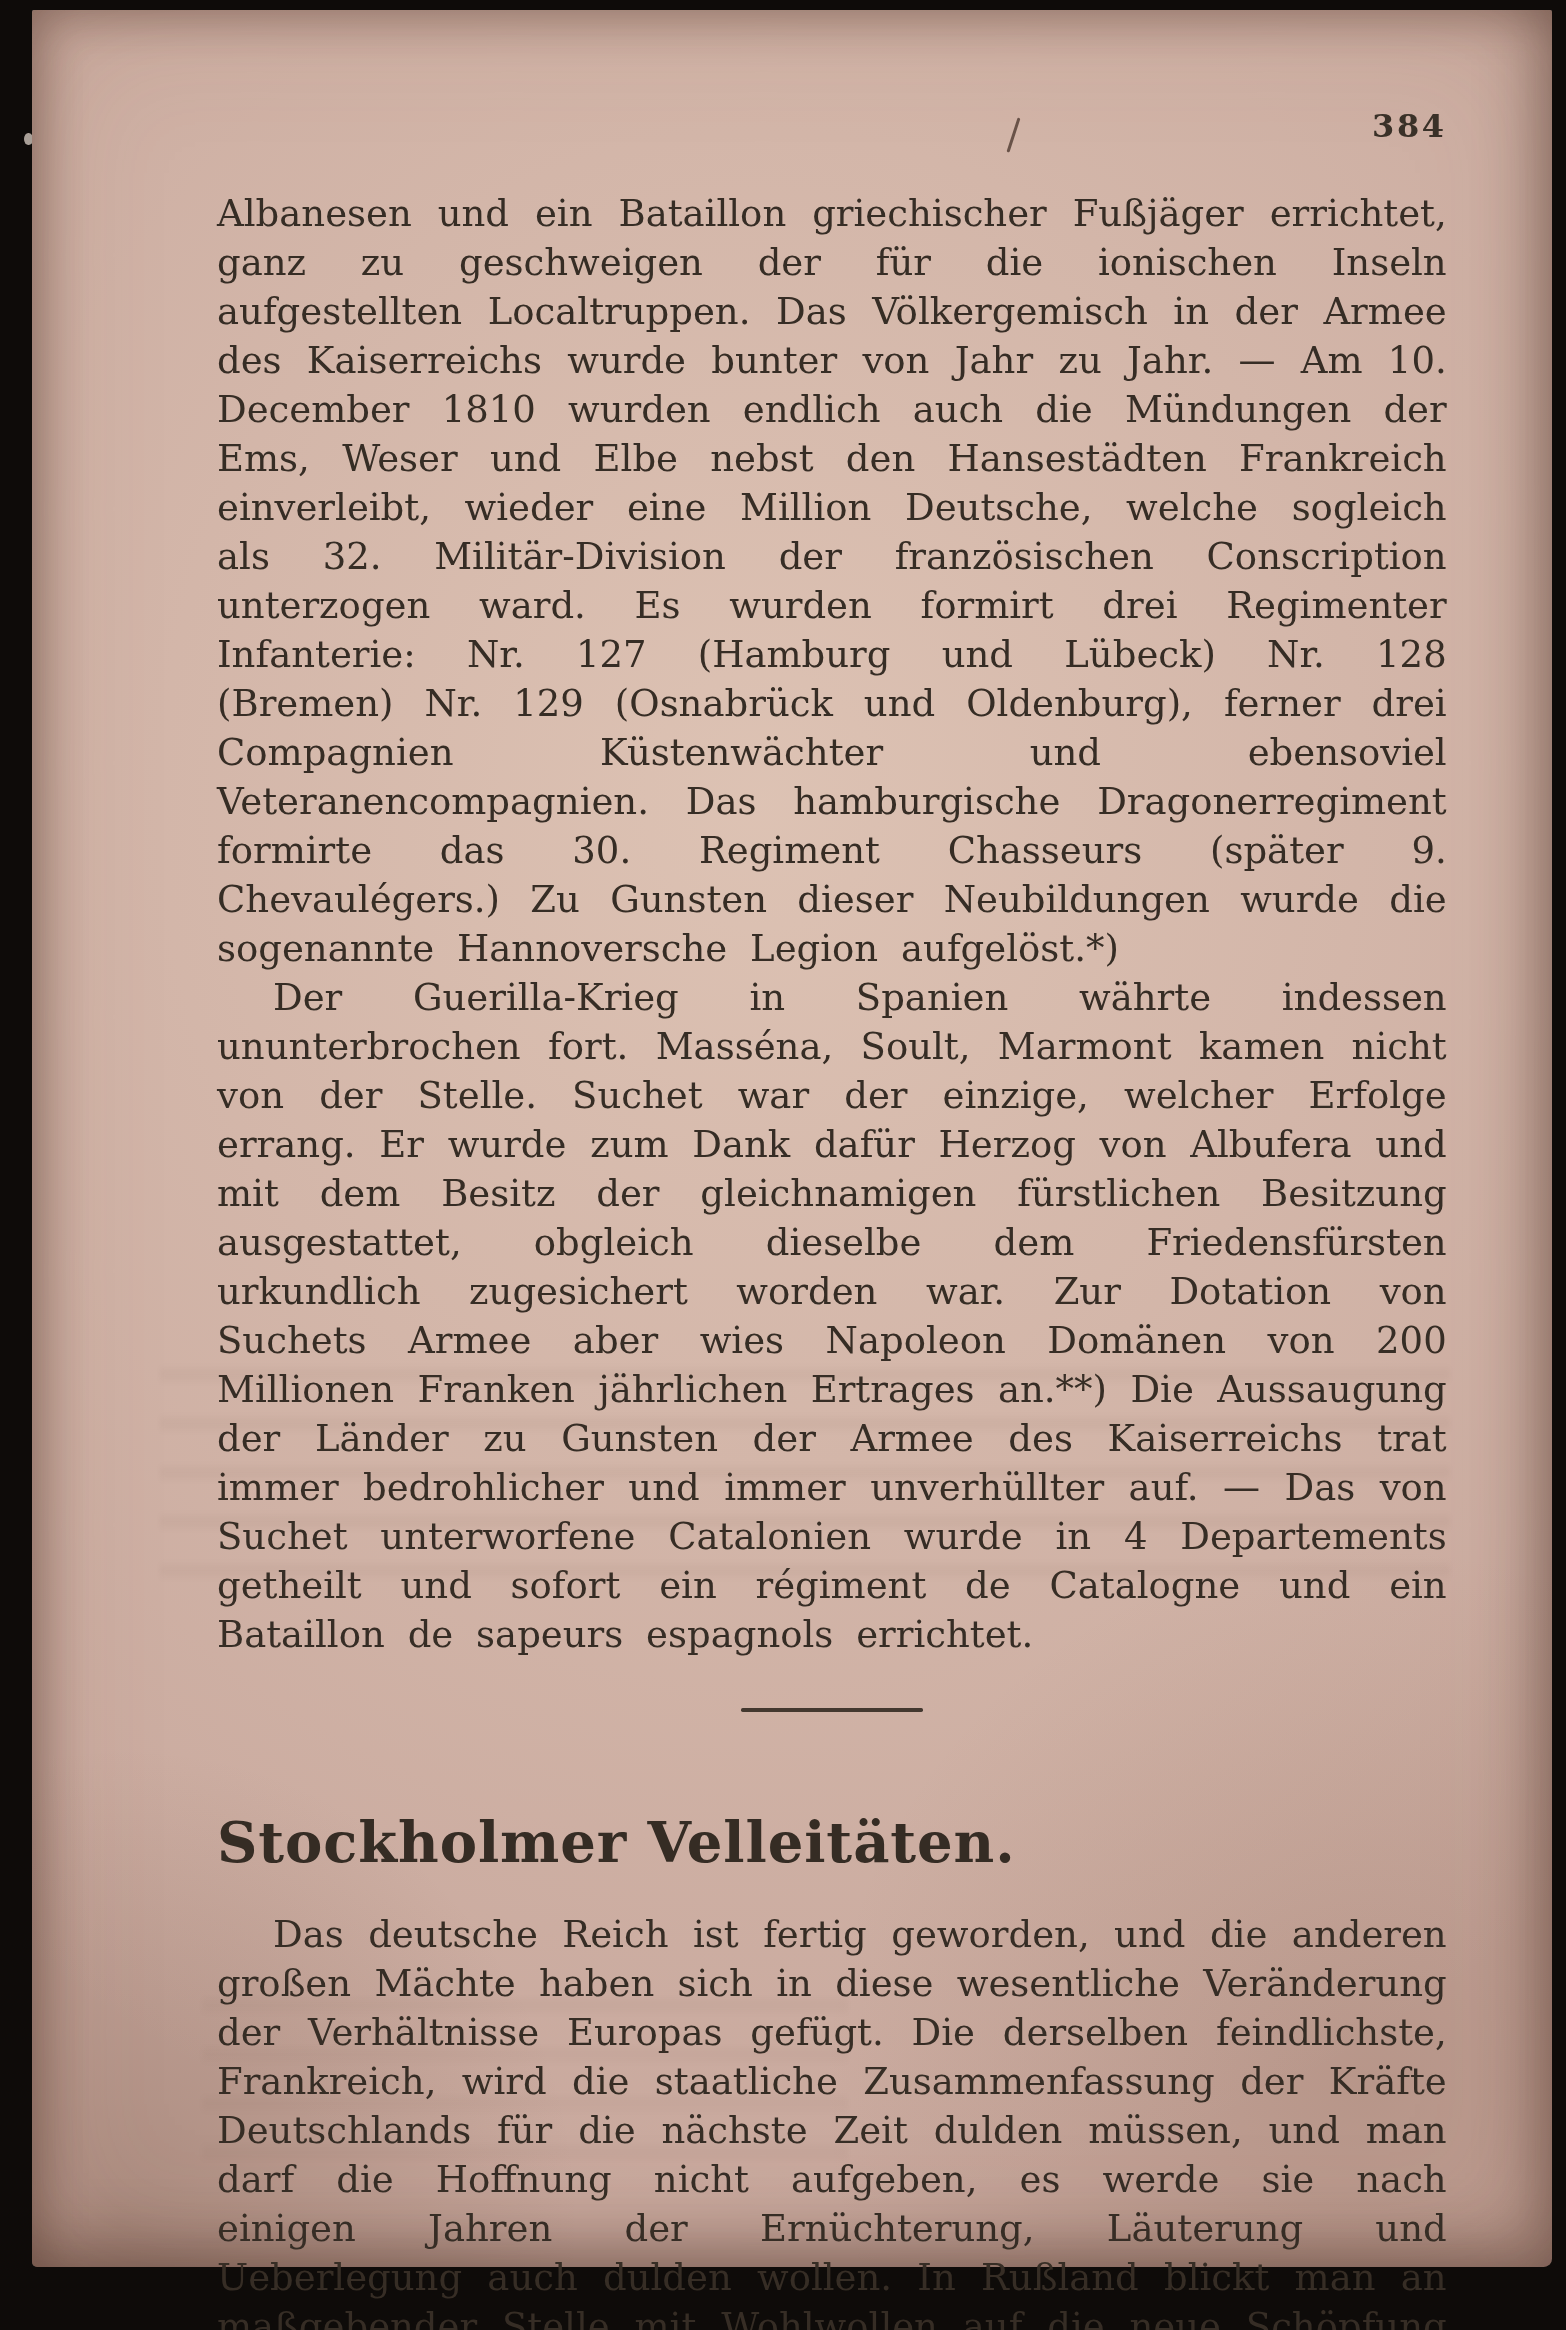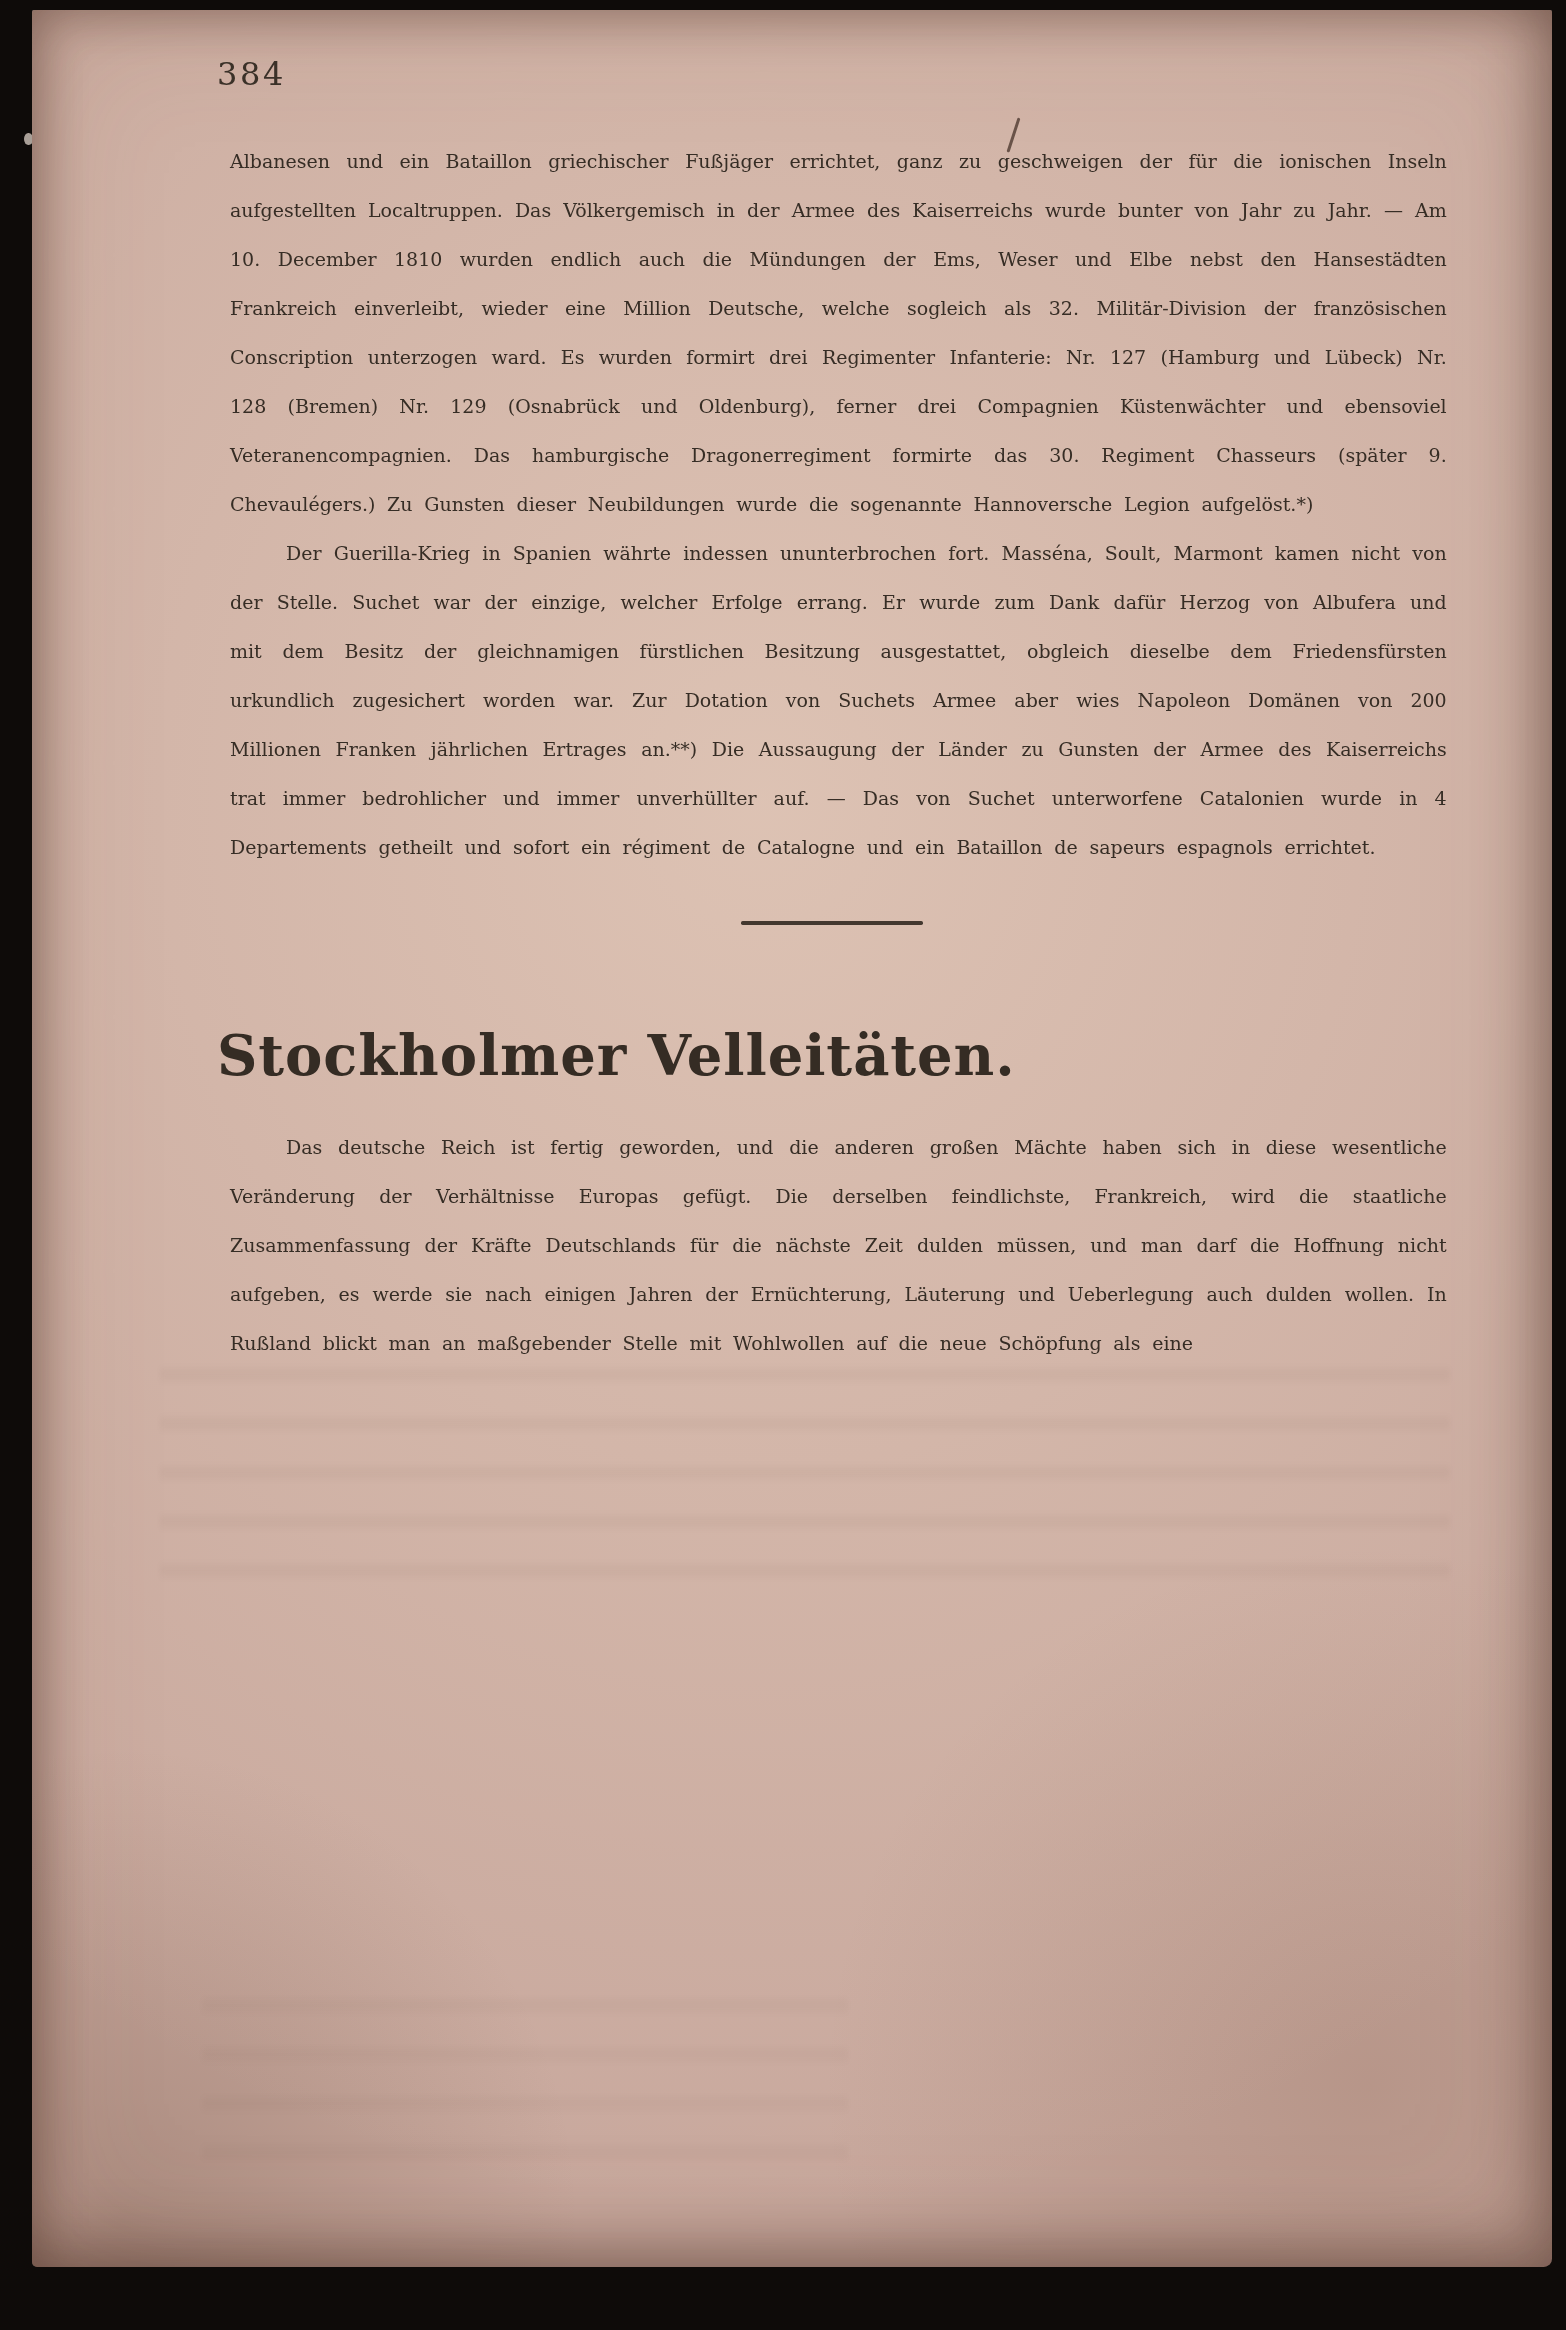--- a/index.html
+++ b/index.html
@@ -31,36 +31,35 @@
       inset 0 0 136px rgba(120,80,60,0.18);
     border-radius: 1.7px 1.7px 8.5px 5.1px;
   }
   .content {
     position: absolute;
     left: 185px;
     right: 105px;
     top: 0;
   }
   .page-number {
-    text-align: left;
-    padding-top: 46px;
+    text-align: right;
+    padding-top: 98px;
     font-size: 32px;
     line-height: 37px;
-    font-weight: normal;
+    font-weight: bold;
     letter-spacing: 2.6px;
     color: #3a3128;
   }
   .body-copy {
     margin-top: 44px;
-    font-size: 19px;
+    font-size: 37px;
     line-height: 49px;
     color: #362d25;
     text-align: justify;
     word-spacing: 0.30em;
-    margin-left: 13px;
   }
   .body-copy p {
     margin: 0;
     text-indent: 56px;
   }
   .body-copy p.continuation {
     text-indent: 0;
   }
   .section-divider {
     width: 182px;

